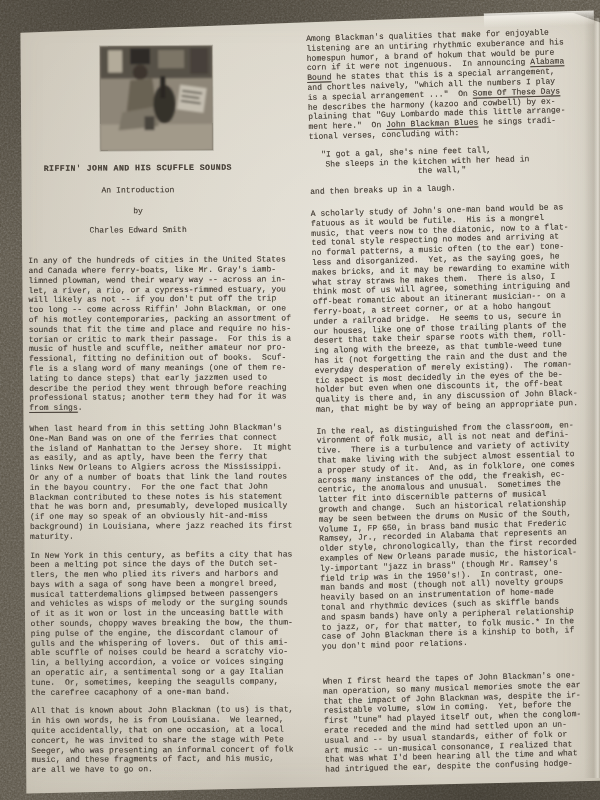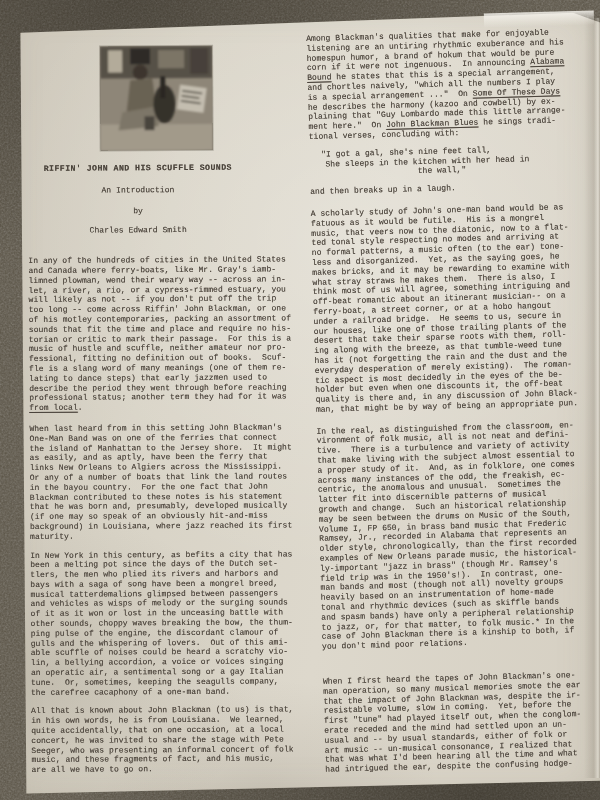--- a/index.html
+++ b/index.html
@@ -126,21 +126,21 @@
 too long -- come across Riffin' John Blackman, or one
 of his motley contemporaries, packing an assortment of
 sounds that fit the time and place and require no his-
 torian or critic to mark their passage.  For this is a
 music of hustle and scuffle, neither amateur nor pro-
 fessional, fitting no definition out of books.  Scuf-
 fle is a slang word of many meanings (one of them re-
 lating to dance steps) that early jazzmen used to
 describe the period they went through before reaching
 professional status; another term they had for it was
-</span><span class="u">from local</span><span>.</span></p>
+</span><span class="u">from sings</span><span>.</span></p>
 
     <p class="para p-l2">When last heard from in this setting John Blackman's
 One-Man Band was on one of the ferries that connect
 the island of Manhattan to the Jersey shore.  It might
 as easily, and as aptly, have been the ferry that
 links New Orleans to Algiers across the Mississippi.
 Or any of a number of boats that link the land routes
 in the bayou country.  For the one fact that John
 Blackman contributed to these notes is his statement
 that he was born and, presumably, developed musically

